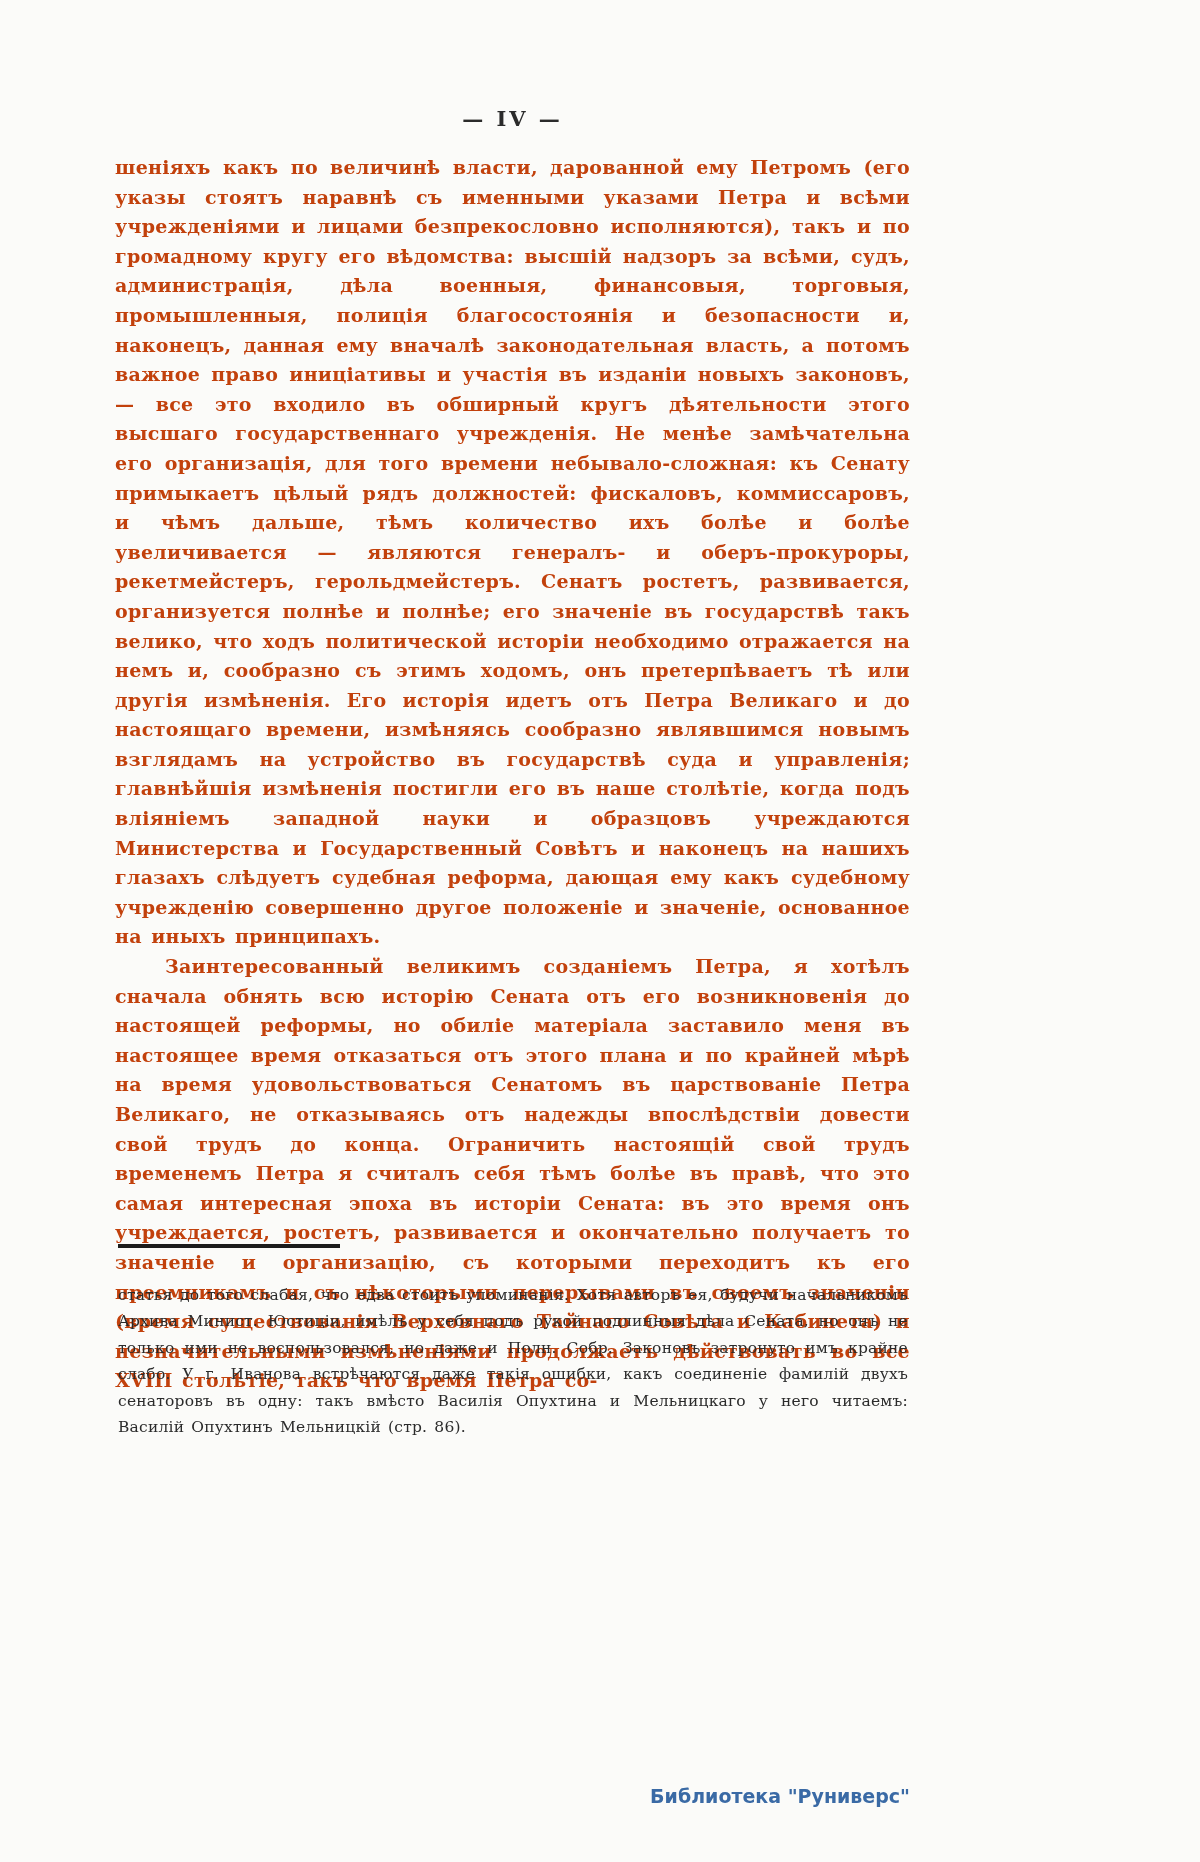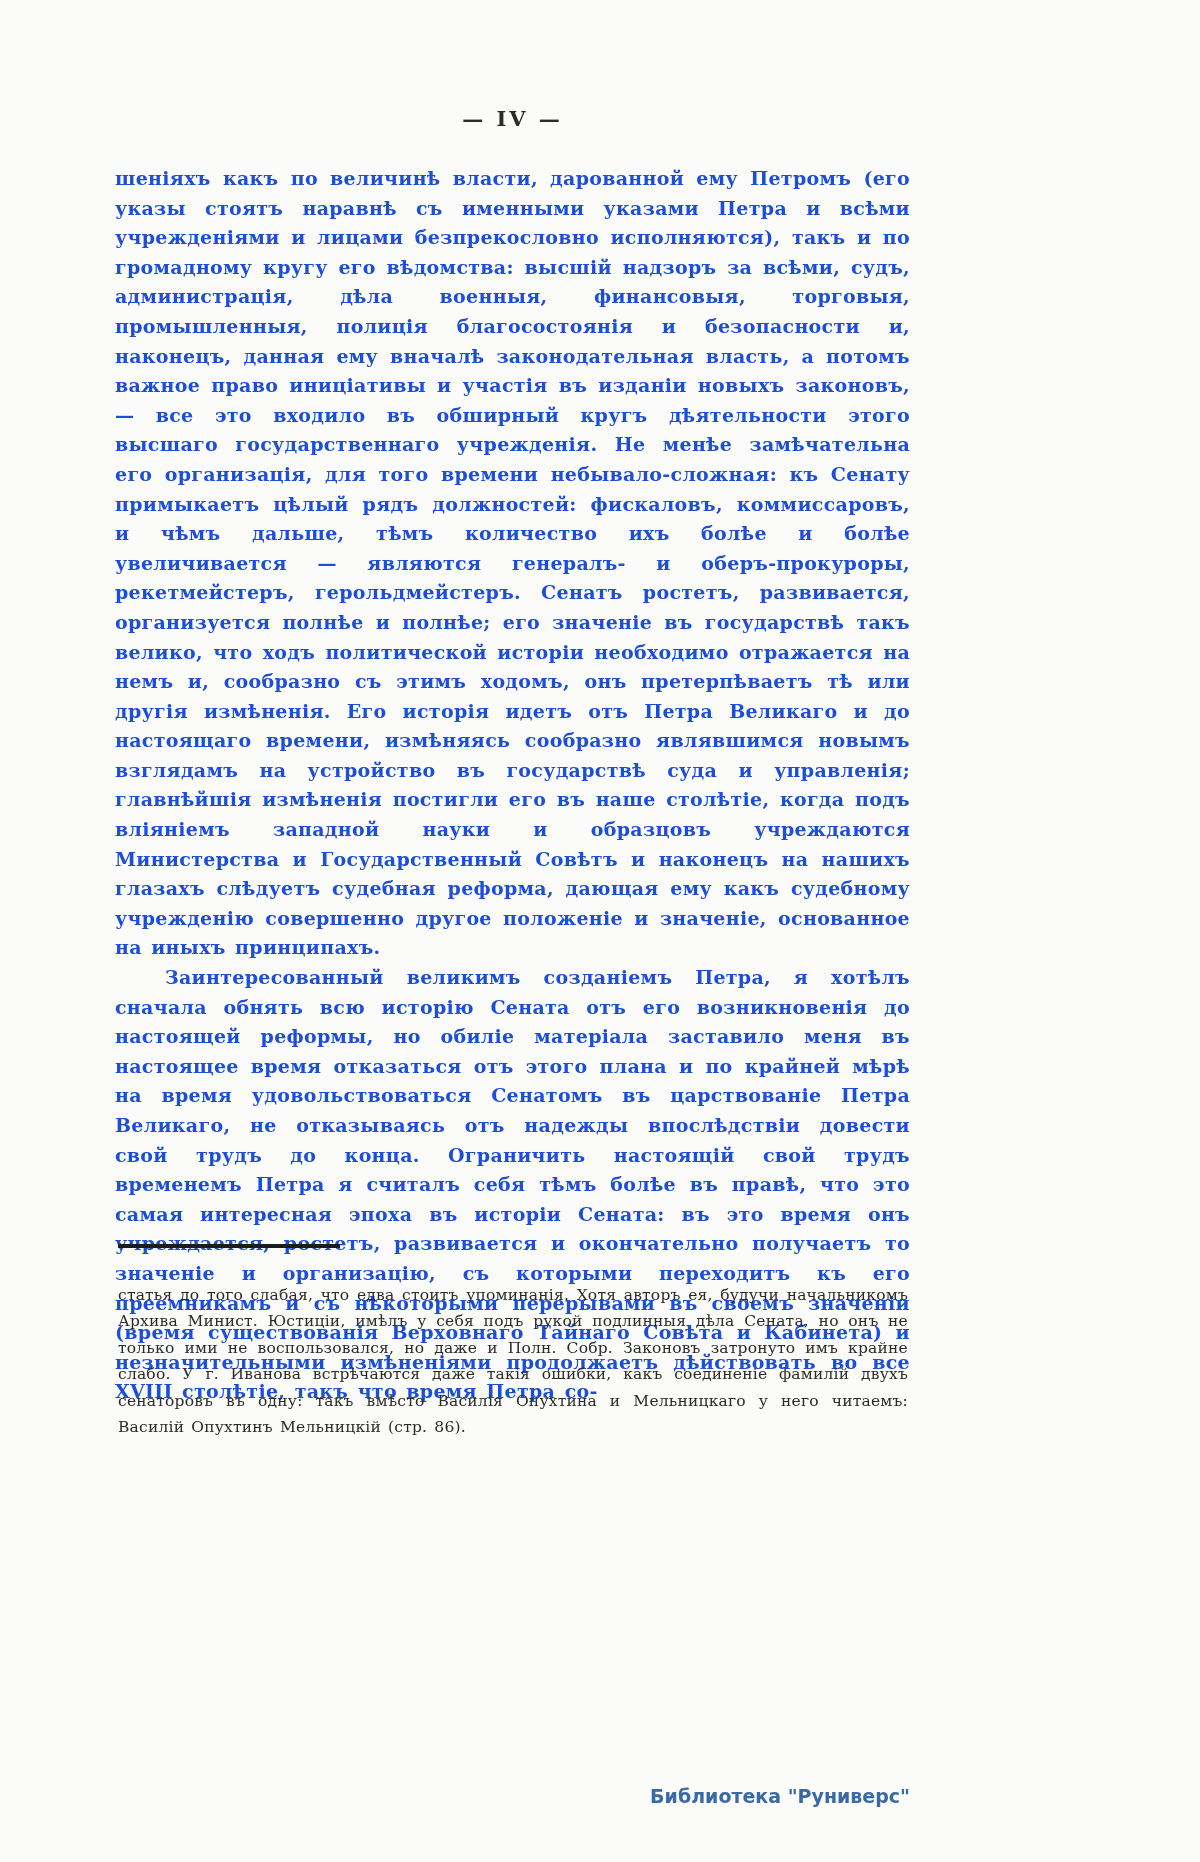--- a/index.html
+++ b/index.html
@@ -25,30 +25,30 @@
     left: 115px;
     width: 795px;
     text-align: center;
     font-size: 21px;
     font-weight: bold;
     letter-spacing: 3px;
     color: #2b2b2b;
   }
   .main-text {
     position: absolute;
-    top: 164px;
+    top: 153px;
     left: 115px;
     width: 795px;
     font-size: 19px;
     line-height: 29.6px;
     font-weight: bold;
     text-align: justify;
     letter-spacing: 0.3px;
     word-spacing: 2.5px;
-    color: #1d4ed8;
+    color: #c2410c;
   }
   .paragraph {
     margin: 0;
     padding: 0;
   }
   .paragraph.indented {
     text-indent: 50px;
   }
   .footnote-rule {
     position: absolute;

